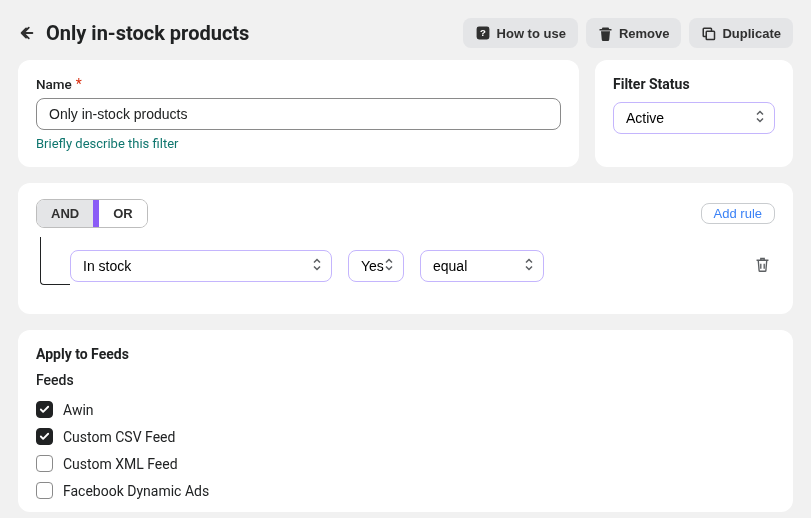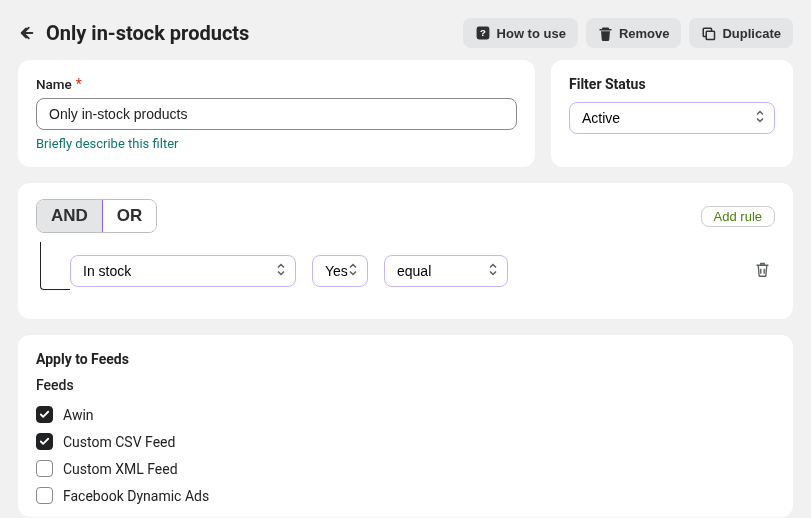--- a/index.html
+++ b/index.html
@@ -36,21 +36,21 @@
     color: #303030;
   }
   .hbtn svg { display: block; }
   .top-row { display: flex; gap: 16px; align-items: stretch; }
   .card {
     background: #fff;
     border-radius: 12px;
     padding: 16px 18px 16px 18px;
   }
   .name-card { flex: 1; }
-  .status-card { width: 242px; }
+  .status-card { width: 198px; }
   .label-row { display:flex; align-items:flex-end; gap:4px; margin-bottom: 6px; }
   .field-label { font-size: 13.5px; font-weight: 500; }
   .req { color: #d82c0d; }
   .text-input {
     width: 100%;
     border: 1px solid #8a8a8a;
     border-radius: 8px;
     padding: 7px 12px;
     font-size: 14px;
     color: #202223;
@@ -91,51 +91,51 @@
   .seg {
     display: inline-flex;
     border: 1px solid #bdbdbd;
     border-radius: 8px;
     overflow: hidden;
   }
   .seg button {
     border: none;
     background: #fff;
     padding: 6px 14px;
-    font-size: 17px;
+    font-size: 13px;
     font-weight: 600;
     cursor: pointer;
     color: #303030;
   }
   .seg button.active { background: #e4e5e7; }
-  .seg button + button { border-left: 1px solid #8b5cf6; }
+  .seg button + button { border-left: 6px solid #8b5cf6; }
   .rule-actions { display: flex; gap: 8px; }
   .outline-btn {
     border: 1px solid #c9cccf;
     background: #fff;
     border-radius: 8px;
     padding: 2px 12px;
     font-size: 13px;
     font-weight: 500;
     cursor: pointer;
-    color: #4d7c0f;
+    color: #3b82f6;
   }
   .rule-row-wrap { display:flex; align-items:center; gap:0; }
   .connector {
     width: 30px;
     height: 48px;
     border-left: 1.5px solid #202223;
     border-bottom: 1.5px solid #202223;
     border-bottom-left-radius: 4px;
     margin-left: 4px;
     margin-top: -26px;
   }
   .rule-row { display:flex; align-items:center; gap:16px; flex:1; margin-bottom: 16px; }
   .sel-sm { width: 124px; }
-  .sel-md { width: 226px; }
+  .sel-md { width: 262px; }
   .sel-val { width: 56px; }
   .sel-val .select { padding-right: 26px; }
   .del-btn {
     margin-left: auto;
     border: none;
     background: none;
     cursor: pointer;
     padding: 4px;
     color: #5c5f62;
   }

